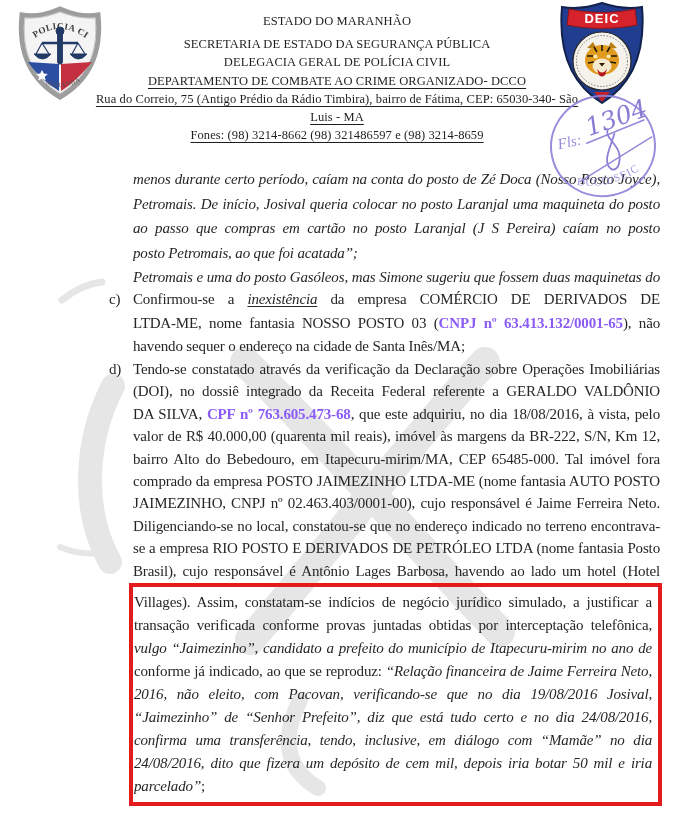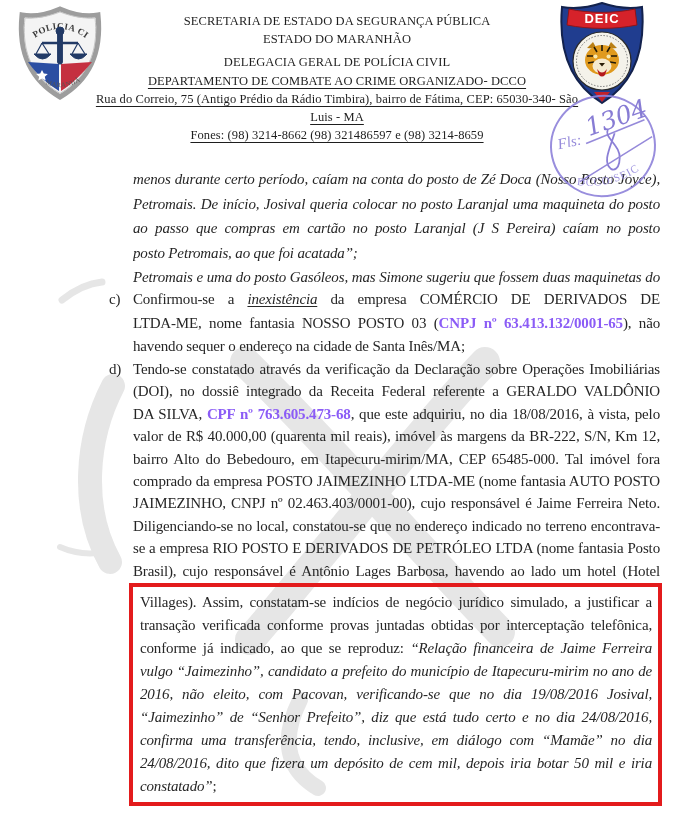--- a/index.html
+++ b/index.html
@@ -28,21 +28,21 @@
   .si{font-style:italic;}
   .sb{font-weight:bold;color:#8b5cf6;}
   .su{text-decoration:underline;text-underline-offset:2px;font-style:italic;}
   .italic-block .tline{font-style:italic;}
   #para-cont{left:133px;top:167px;--lh:24.5px;}
   #item-c{left:133px;top:288px;--lh:23.5px;}
   #item-d{left:133px;top:358px;--lh:22.4px;}
   .marker{position:absolute;left:-24px;top:0;width:22px;height:var(--lh);
           line-height:var(--lh);text-align:left;}
   #redbox{left:129px;top:583px;width:533px;height:223px;box-sizing:border-box;
-          padding:4px 6px 0 7px;--lh:23px;z-index:2;}
+          padding:4px 6px 0 1px;--lh:23px;z-index:2;}
 </style>
 </head>
 <body>
 
 <div class="page">
 
   <svg class="watermark" width="674" height="814">
     <g stroke="#e2e2e2" opacity="0.85" fill="none" stroke-linecap="round">
       <path d="M113,386 C86,438 80,508 110,562" stroke-width="24"></path>
       <path d="M250,640 C320,560 420,430 485,362" stroke-width="30"></path>
@@ -94,22 +94,22 @@
       <circle cx="39.5" cy="56.5" r="2" fill="#f8e9b0"></circle>
       <circle cx="52.5" cy="56.5" r="2" fill="#f8e9b0"></circle>
       <ellipse cx="46" cy="66" rx="9.5" ry="7.5" fill="#f5ead0"></ellipse>
       <path d="M43,63 h6 l-3,3.5 z" fill="#2a1d08"></path>
       <path d="M41,69 q5,7 10,0 l-2,6 q-3,3 -6,0 z" fill="#b5191d"></path>
       <path d="M38,92 h16 l-8,10 z" fill="#c22128"></path>
     </svg>
   </div>
 
   <div class="header">
+    <div class="h-line first">ESTADO DO MARANHÃO</div>
     <div class="h-line">SECRETARIA DE ESTADO DA SEGURANÇA PÚBLICA</div>
-    <div class="h-line first">ESTADO DO MARANHÃO</div>
     <div class="h-line">DELEGACIA GERAL DE POLÍCIA CIVIL</div>
     <div class="h-line u">DEPARTAMENTO DE COMBATE AO CRIME ORGANIZADO- DCCO</div>
     <div class="h-line u">Rua do Correio, 75 (Antigo Prédio da Rádio Timbira), bairro de Fátima, CEP: 65030-340- São</div>
     <div class="h-line u">Luis - MA</div>
     <div class="h-line u">Fones: (98) 3214-8662  (98) 321486597 e (98) 3214-8659</div>
   </div>
 
   <div class="stamp">
     <svg width="132" height="112" viewBox="0 0 132 112">
       <ellipse cx="66" cy="56" rx="52" ry="50" fill="none" stroke="#8e82da" stroke-width="2"></ellipse>
@@ -154,22 +154,22 @@
         <div class="tline"><span>JAIMEZINHO, CNPJ nº 02.463.403/0001-00), cujo responsável é Jaime Ferreira Neto.</span></div>
         <div class="tline"><span>Diligenciando-se no local, constatou-se que no endereço indicado no terreno encontrava-</span></div>
         <div class="tline"><span>se a empresa RIO POSTO E DERIVADOS DE PETRÓLEO LTDA (nome fantasia Posto</span></div>
         <div class="tline"><span>Brasil), cujo responsável é Antônio Lages Barbosa, havendo ao lado um hotel (Hotel Green</span></div>
       </div>
   </div>
 
   <div id="redbox" class="tblock" style="border: 4px solid rgb(227, 27, 28);">
       <div class="tline"><span>Villages).  Assim, constatam-se indícios de negócio jurídico simulado, a justificar a</span></div>
       <div class="tline"><span>transação verificada conforme provas juntadas obtidas por interceptação telefônica,</span></div>
+      <div class="tline"><span class="si">vulgo “Jaimezinho”, candidato a prefeito do município de Itapecuru-mirim no ano de</span></div>
       <div class="tline"><span>conforme já indicado, ao que se reproduz: </span><span class="si">“Relação financeira de Jaime Ferreira Neto,</span></div>
-      <div class="tline"><span class="si">vulgo “Jaimezinho”, candidato a prefeito do município de Itapecuru-mirim no ano de</span></div>
       <div class="tline"><span class="si">2016, não eleito, com Pacovan, verificando-se que no dia 19/08/2016 Josival, chamando</span></div>
       <div class="tline"><span class="si">“Jaimezinho” de “Senhor Prefeito”, diz que está tudo certo e no dia 24/08/2016, Josival</span></div>
       <div class="tline"><span class="si">confirma uma transferência, tendo, inclusive, em diálogo com “Mamãe” no dia</span></div>
       <div class="tline"><span class="si">24/08/2016, dito que fizera um depósito de cem mil, depois iria botar 50 mil e iria botando</span></div>
-      <div class="tline tlast"><span class="si">constatado”</span><span>;</span></div>
+      <div class="tline tlast"><span class="si">parcelado”</span><span>;</span></div>
     </div>
 
 </div>
 
 </body></html>

